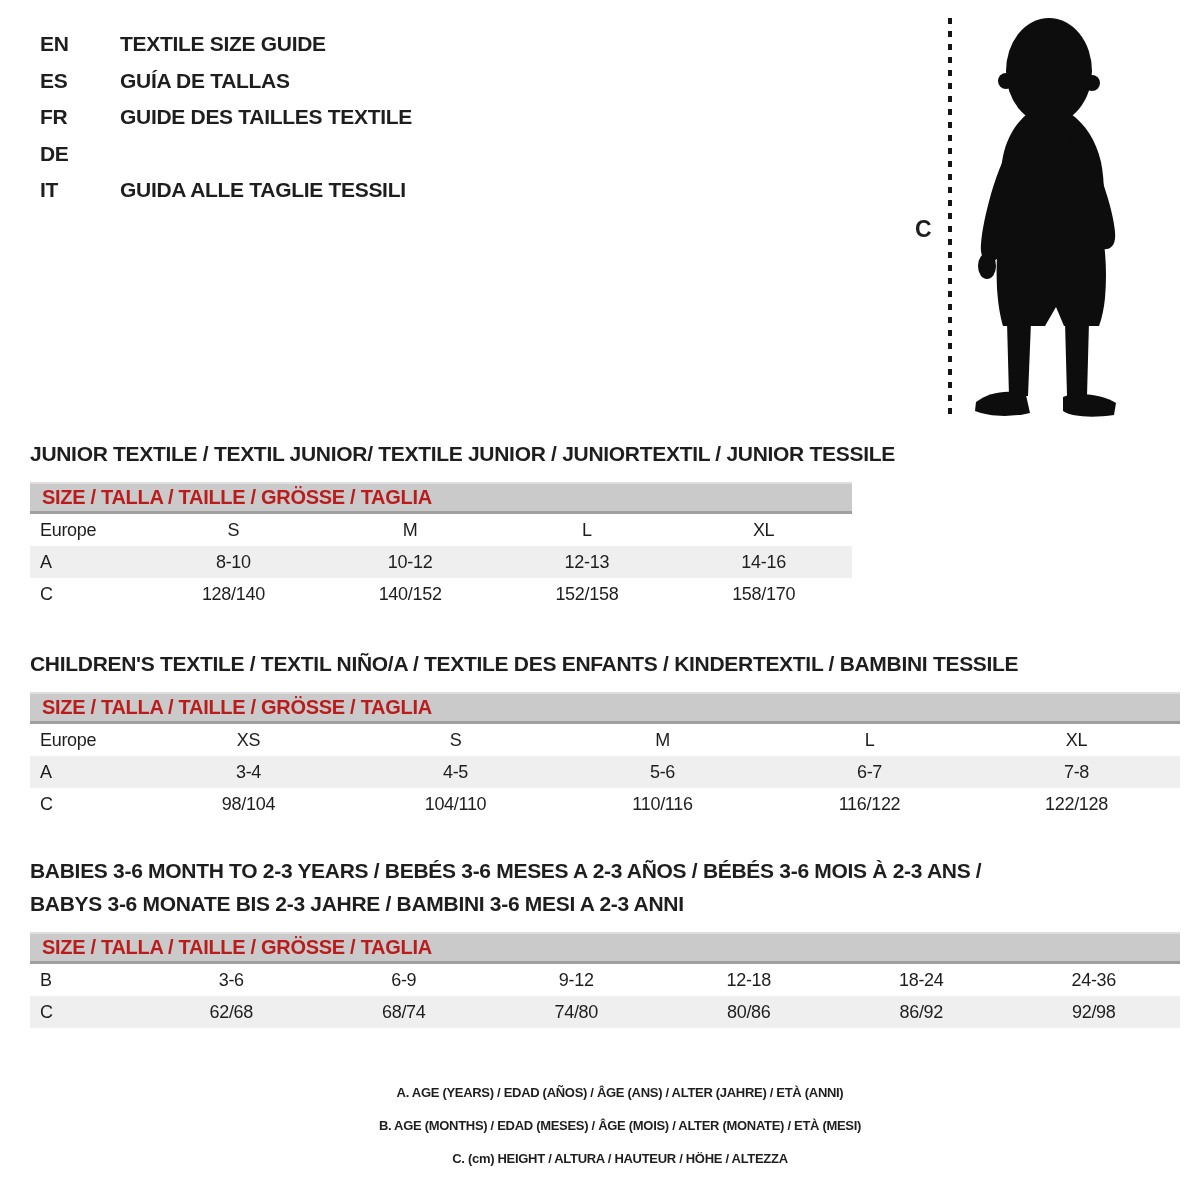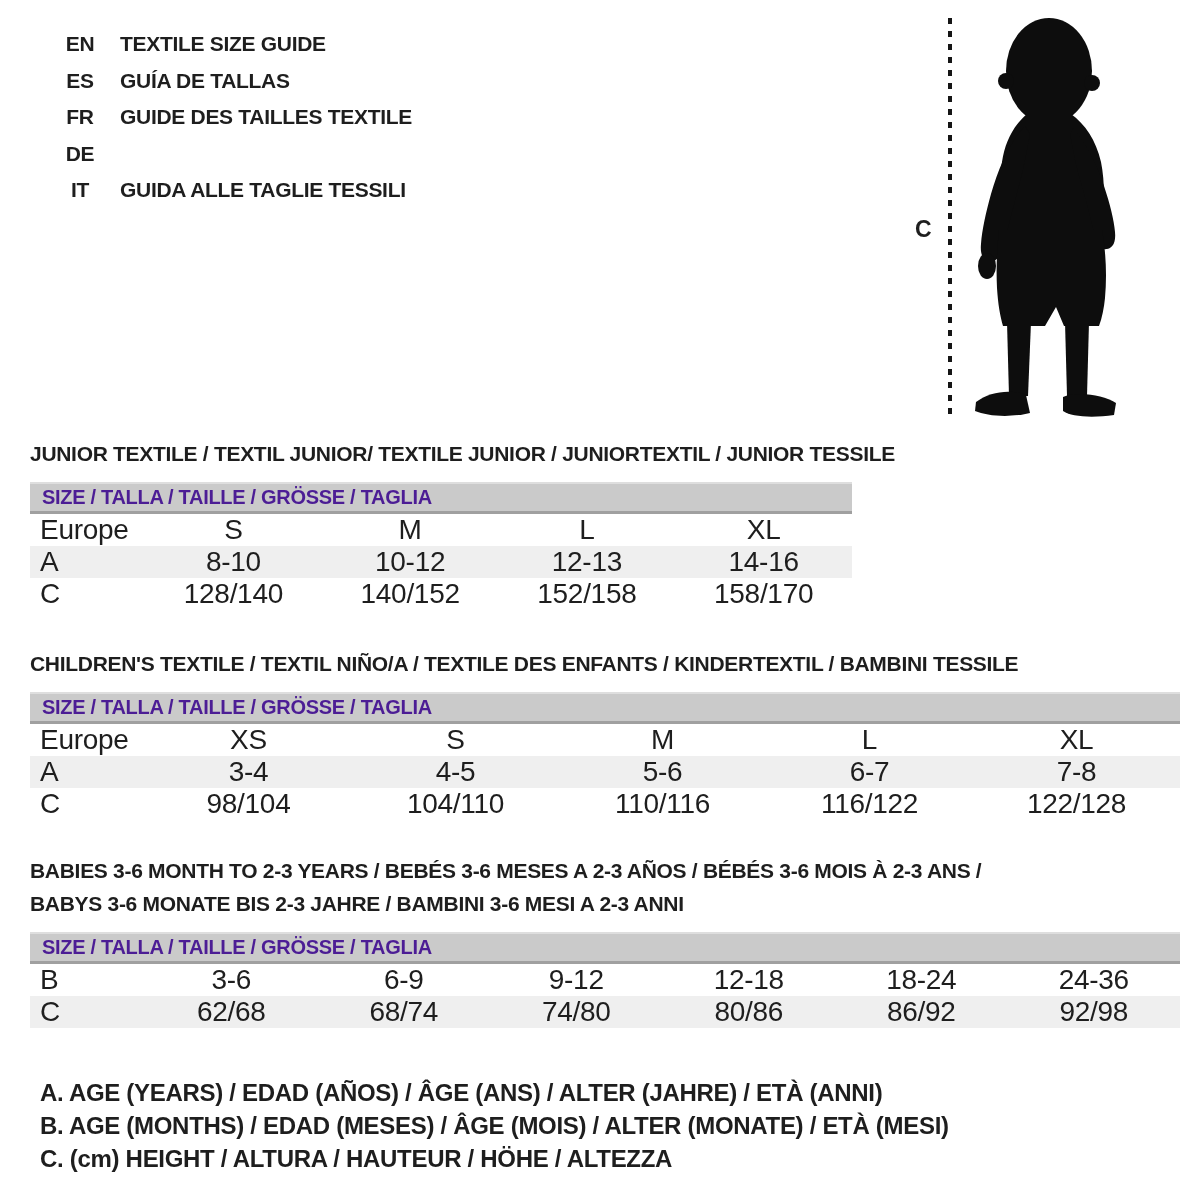--- a/index.html
+++ b/index.html
@@ -5,21 +5,21 @@
   html,body{margin:0;padding:0;}
   body{
     width:1200px;height:1200px;
     background:#ffffff;
     color:#1e1e1e;
     font-family:"Liberation Sans", sans-serif;
     position:relative;
     overflow:hidden;
   }
   
-  .header{position:relative;height:437px;text-align:center;}
+  .header{position:relative;height:437px;}
   .langs{position:absolute;left:40px;top:26px;}
   .lang-row{display:flex;font-weight:700;font-size:21px;line-height:36.5px;letter-spacing:-0.3px;}
   .lang-code{width:80px;}
   .figure{position:absolute;left:915px;top:14px;width:240px;height:410px;}
   .dash-line{
     position:absolute;left:33px;top:4px;width:4px;height:398px;
     background:repeating-linear-gradient(to bottom,#151515 0 6px,transparent 6px 13px);
   }
   .fig-label{position:absolute;left:0;top:202px;font-weight:700;font-size:23px;}
   .silhouette{position:absolute;left:50px;top:0;}
@@ -29,29 +29,29 @@
   .sec-babies{margin-top:34px;}
   .sec-title{
     font-weight:700;font-size:21px;line-height:33px;
     margin:0 0 12px 0;letter-spacing:-0.3px;white-space:pre-line;
   }
   .table{width:1150px;}
   .sec-junior .table{width:822px;}
   .size-bar{
     height:27px;line-height:27px;
     background:#cacaca;border-top:2px solid #dedede;border-bottom:3px solid #a0a0a0;
-    padding-left:12px;font-weight:700;font-size:20px;color:#4c1d95;letter-spacing:-0.3px;
-  }
-  .trow{display:flex;height:32px;line-height:32px;font-size:28px;letter-spacing:-0.3px;align-items:flex-end;}
+    padding-left:12px;font-weight:700;font-size:20px;color:#b91c1c;letter-spacing:-0.3px;
+  }
+  .trow{display:flex;height:32px;line-height:32px;font-size:18px;letter-spacing:-0.3px;align-items:flex-end;}
   .trow.shaded{background:#efefef;}
   .tlabel{width:115px;padding-left:10px;box-sizing:border-box;}
   .tcell{flex:1;text-align:center;}
   
   .notes{margin:48px 0 0 40px;}
-  .note-line{font-weight:700;font-size:24px;line-height:33px;letter-spacing:-0.3px;}
+  .note-line{font-weight:700;font-size:13px;line-height:33px;letter-spacing:-0.3px;text-align:center;}
 </style>
 </head>
 <body>
 
 <div class="header">
   <div class="langs" id="langs-host">
   <div class="lang-row">
     <span class="lang-code">EN</span>
     <span class="lang-title">TEXTILE SIZE GUIDE</span>
   </div>

